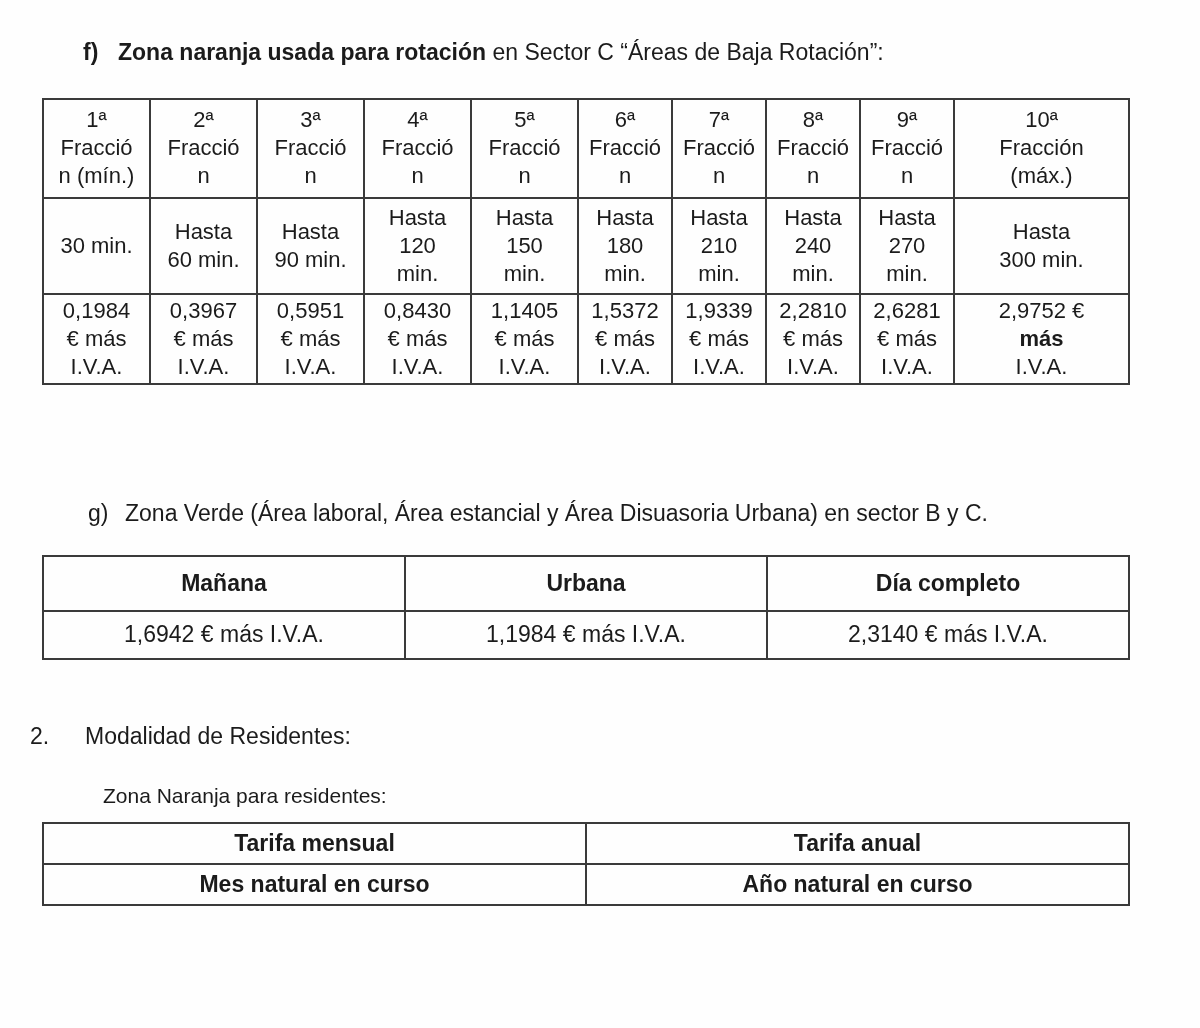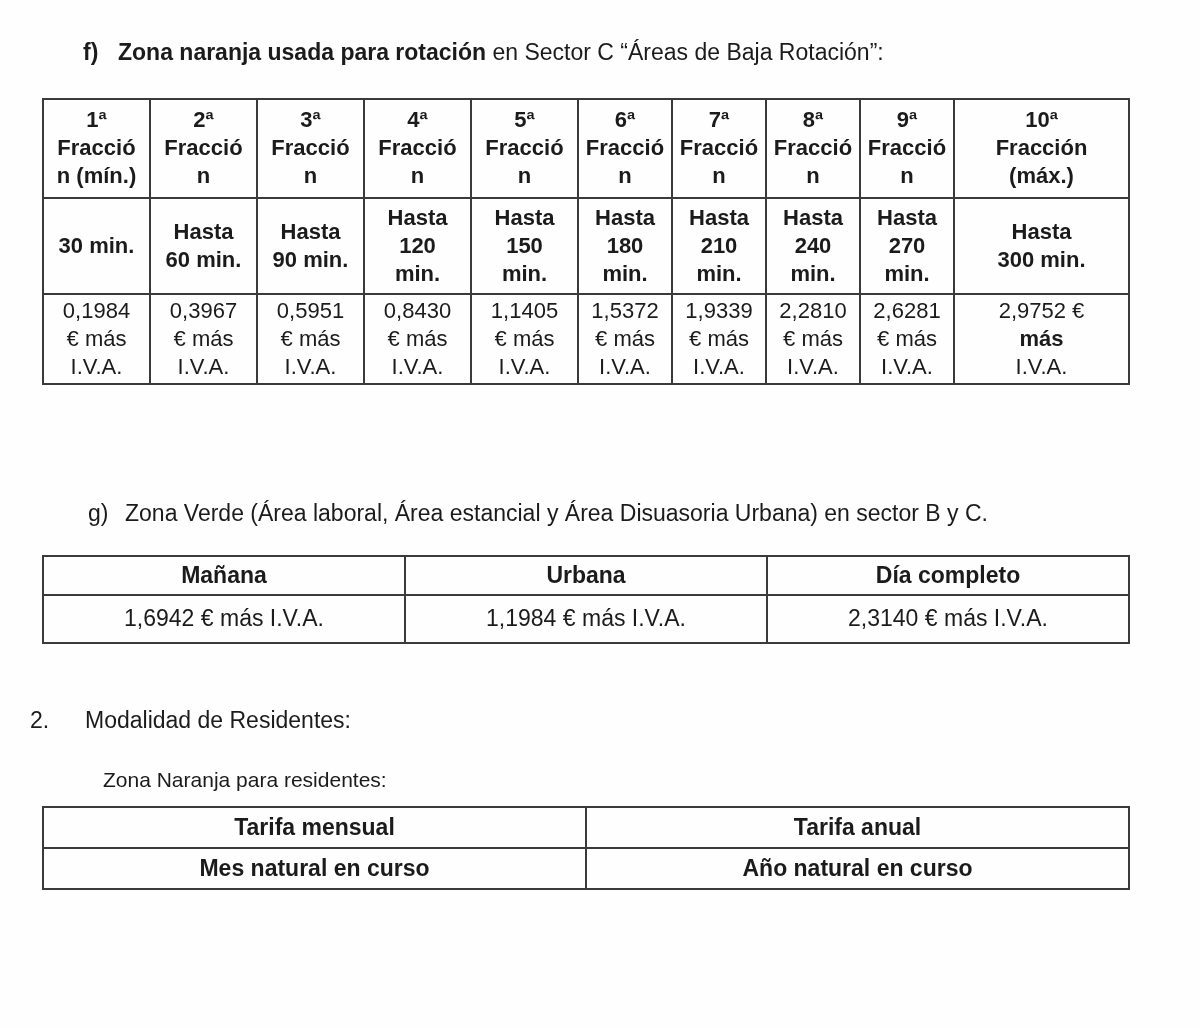--- a/index.html
+++ b/index.html
@@ -31,28 +31,28 @@
   }
   table.tbl td {
     border: 2px solid #3a3a3a;
     text-align: center;
     vertical-align: middle;
     white-space: pre-line;
     padding: 2px 2px;
   }
   .tbl-f { margin-top: 30px; font-size: 22px; }
   .tbl-f td { line-height: 1.27; }
-  .tbl-f tr.hdr td, .tbl-f tr.dur td { font-weight: bold; }
+  .tbl-f tr.hdr td, .tbl-f tr.dur td { font-weight: normal; }
   .tbl-f tr.hdr { height: 99px; }
   .tbl-f tr.dur { height: 96px; }
   .tbl-f tr.price { height: 75px; }
   .ln { display: block; }
 
   .tbl-g { margin-top: 26px; font-size: 23px; }
-  .tbl-g tr.hdr { height: 39px; }
+  .tbl-g tr.hdr { height: 55px; }
   .tbl-g tr.hdr td { font-weight: bold; }
   .tbl-g tr.val { height: 48px; }
 
   .tbl-r { margin-top: 12px; font-size: 23px; }
   .tbl-r tr { height: 41px; }
   .tbl-r tr.hdr td, .tbl-r tr.sub td { font-weight: bold; }
 </style>
 </head>
 <body>
 

